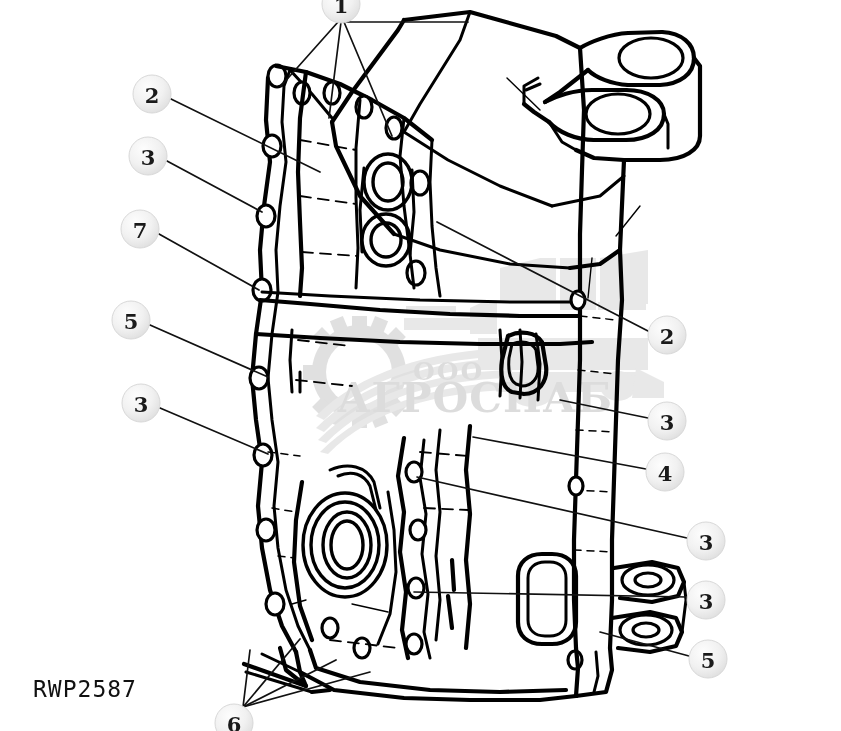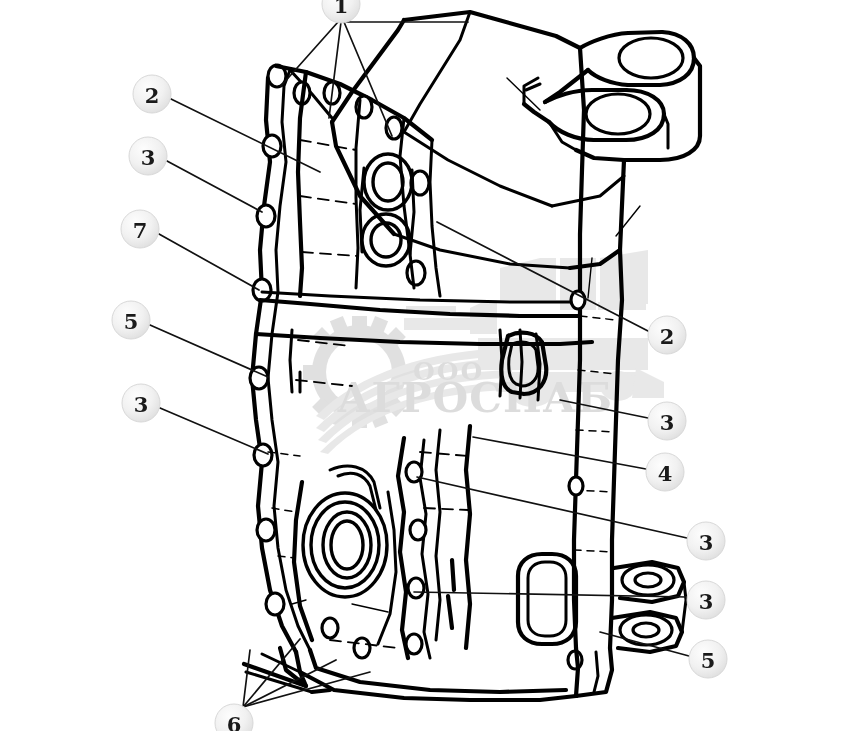--- a/index.html
+++ b/index.html
@@ -414,13 +414,14 @@
           <circle cx="708" cy="659" r="19" class="callout-circle"></circle>
           <text x="708" y="660" class="callout-text">5</text>
         </g>
         <g>
           <circle cx="234" cy="723" r="19" class="callout-circle"></circle>
           <text x="234" y="724" class="callout-text">6</text>
         </g>
       </g>
   </svg>
 
+  <div id="figure-code">RWP2587</div>
 </div>
 
 </body></html>

